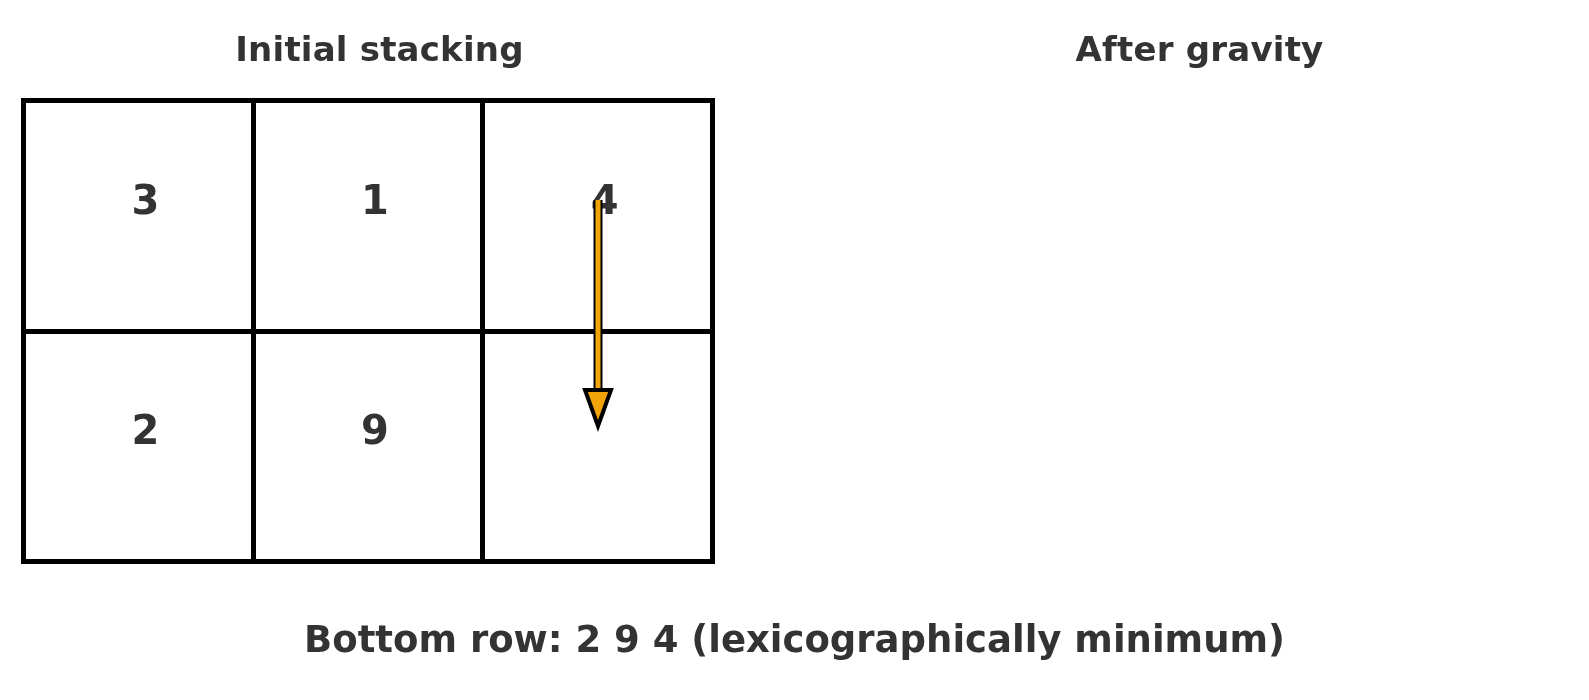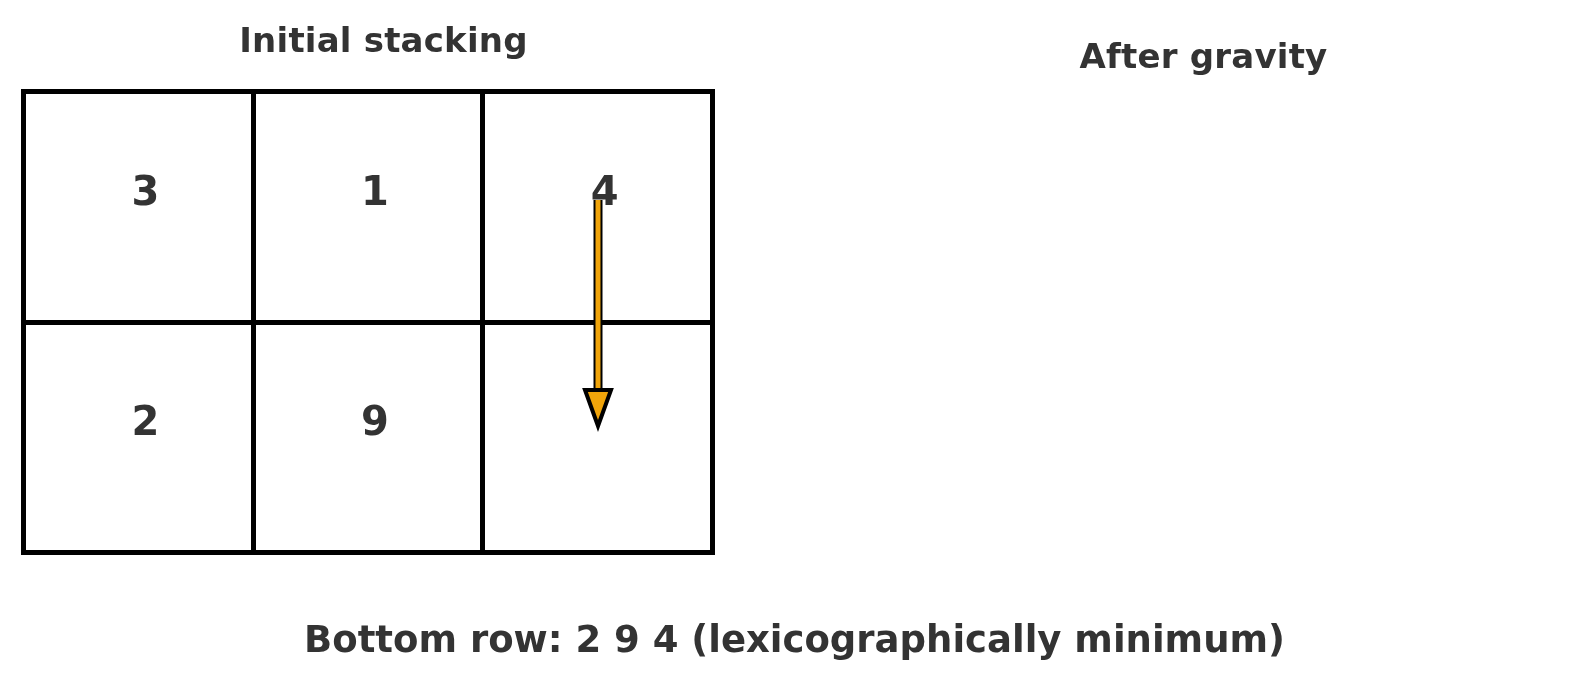--- a/index.html
+++ b/index.html
@@ -11,25 +11,24 @@
     width: 1589px;
     height: 700px;
     position: relative;
     overflow: hidden;
     font-family: "DejaVu Sans", sans-serif;
   }
 
   
   .panel {
     position: absolute;
-    top: 8px;
-    padding-left: 8px;
+    top: 17px;
   }
   #panel-initial { left: 0px;   width: 795px; height: 600px; }
-  #panel-after   { left: 794px; width: 795px; height: 600px; margin-top: 16px; }
+  #panel-after   { left: 794px; width: 795px; height: 600px; }
 
   .panel-title {
     position: absolute;
     top: 12px;
     width: 100%;
     text-align: center;
     font-family: "DejaVu Sans", sans-serif;
     font-weight: bold;
     font-size: 34px;
     color: #333333;

